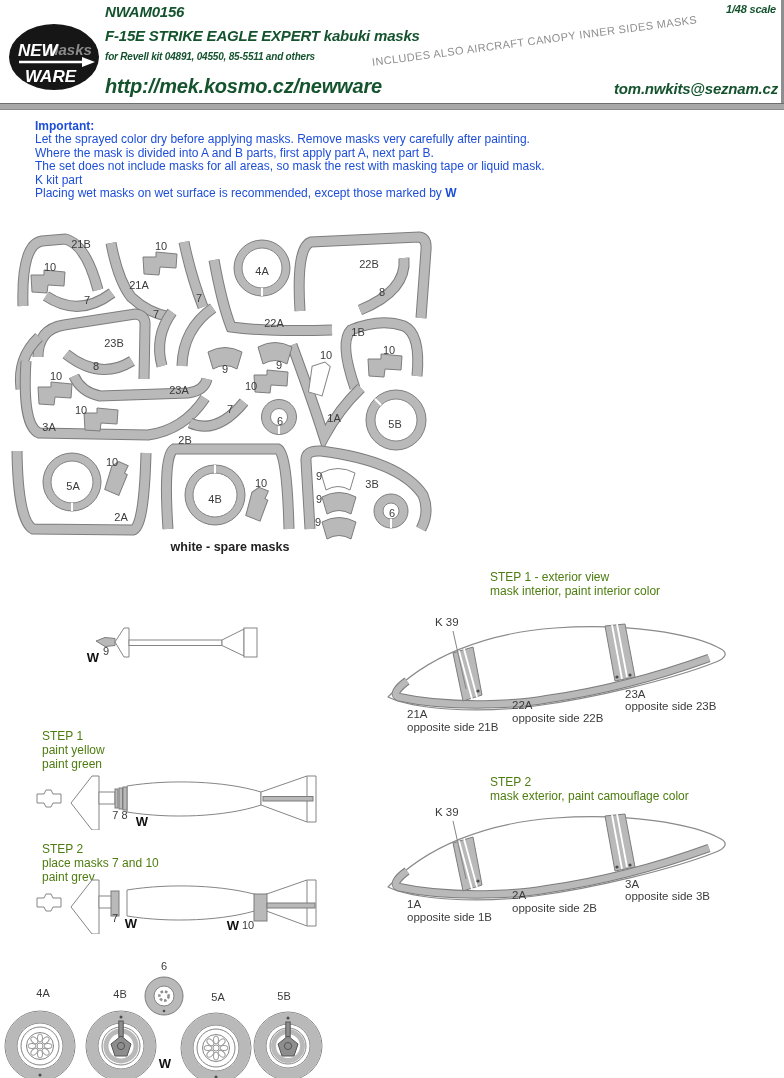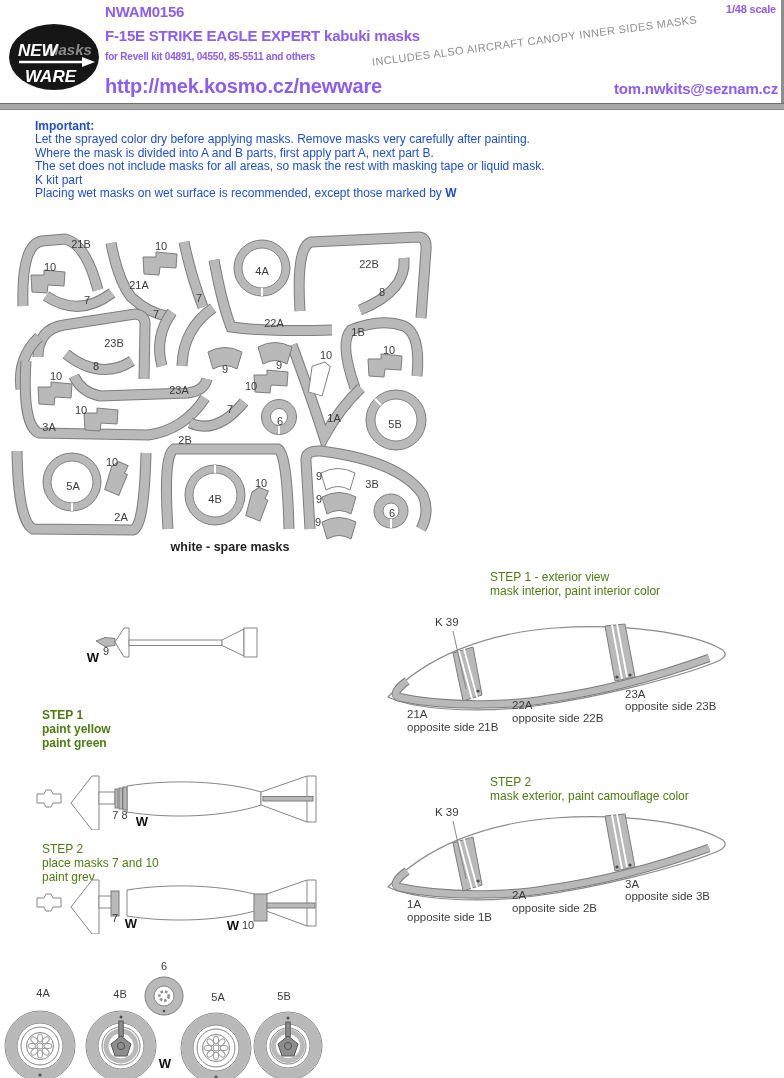--- a/index.html
+++ b/index.html
@@ -1,34 +1,34 @@
 <!DOCTYPE html>
 <html><head>
 <meta charset="utf-8">
 <style>
   html,body{margin:0;padding:0;background:#fff;}
   .page{position:relative;width:784px;height:1078px;background:#fff;overflow:hidden;
         font-family:"Liberation Sans",sans-serif;color:#2b2b2b;}
   .abs{position:absolute;}
-  .hline{font-weight:bold;letter-spacing:-0.2px;white-space:nowrap;color:#8b5cf6;}
+  .hline{font-weight:bold;letter-spacing:-0.2px;white-space:nowrap;color:#14532d;font-style:italic;}
   .h-code{left:105px;top:3px;font-size:15px;}
   .h-title{left:105px;top:27px;font-size:15px;}
   .h-sub{left:105px;top:51px;font-size:10px;}
   .h-url{left:105px;top:75px;font-size:20px;}
   .h-scale{right:8px;top:3px;font-size:11px;}
   .h-email{right:6px;top:80px;font-size:15px;}
   .h-diag{left:372px;top:56px;width:440px;font-size:11px;color:#8f8f8f;
           transform:rotate(-7.5deg);transform-origin:0 50%;letter-spacing:0.4px;white-space:nowrap;}
   .divider{left:0;top:103px;width:784px;height:5px;background:#a8a8a8;
            border-top:1.5px solid #6e6e6e;border-bottom:1.5px solid #8c8c8c;}
   .scan-edge{right:0;top:0;width:3px;height:103px;background:#8f8f8f;}
   .imp{left:35px;top:120px;font-size:12px;line-height:13.4px;color:#1d4ed8;}
   .imp .head{font-weight:bold;}
   .steptxt{font-size:12px;line-height:14px;color:#4d7c0f;}
-  #step1L{left:42px;top:708px;font-weight:bold;}
+  #step1L{left:42px;top:729px;}
   #step2L{left:42px;top:842px;}
   #cstep1{left:490px;top:570px;}
   #cstep2{left:490px;top:775px;}
   
   .lbl{font-family:"Liberation Sans",sans-serif;font-size:11px;fill:#3b3b3b;text-anchor:middle;}
   .lbls{font-family:"Liberation Sans",sans-serif;font-size:11.5px;fill:#3b3b3b;text-anchor:start;}
   .wbold{font-family:"Liberation Sans",sans-serif;font-weight:bold;font-size:13px;fill:#111;text-anchor:middle;}
   .note{font-family:"Liberation Sans",sans-serif;font-weight:bold;font-size:12.5px;fill:#222;text-anchor:middle;}
   .band{fill:none;stroke:#b9b9b9;stroke-width:9;}
   .band-o{fill:none;stroke:#7d7d7d;stroke-width:11;}

